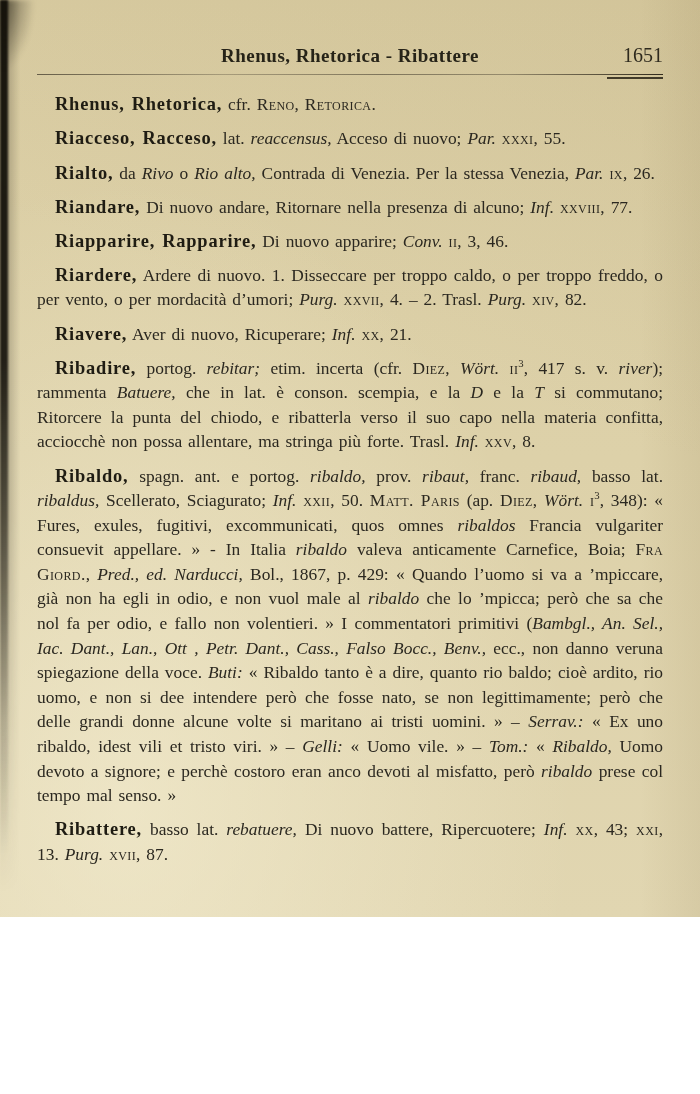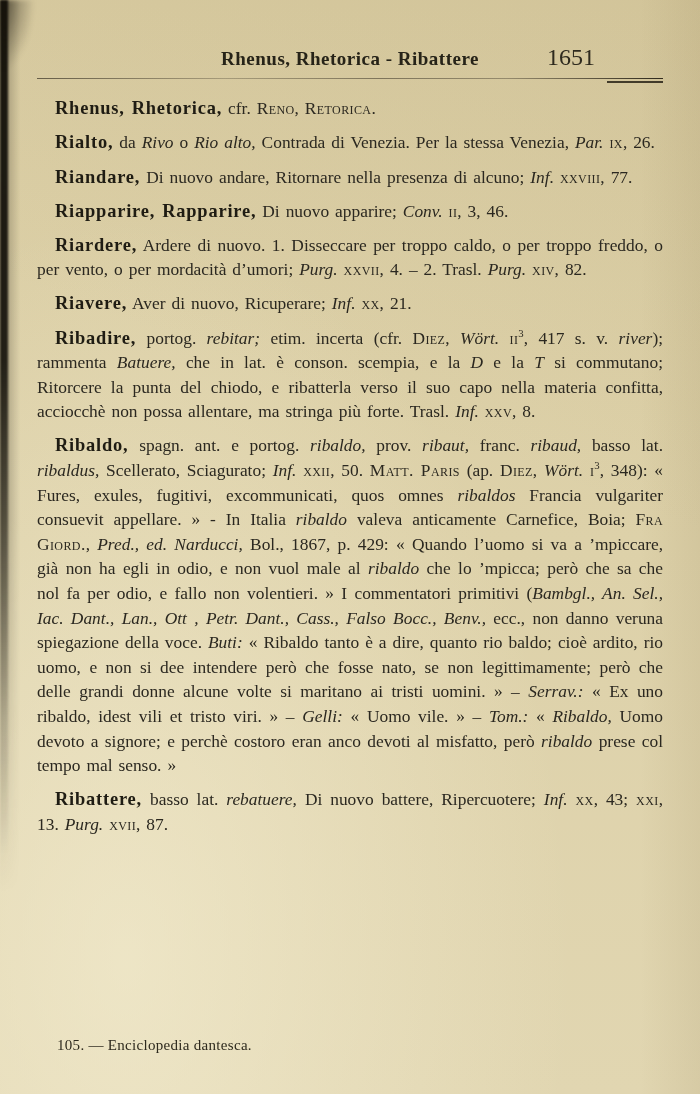--- a/index.html
+++ b/index.html
@@ -1,20 +1,20 @@
 <!DOCTYPE html>
 <html><head>
 <meta charset="utf-8">
 <style>
   html, body { margin: 0; padding: 0; }
 
   .page {
     position: relative;
     width: 700px;
-    height: 1094px;
+    height: 917px;
     overflow: hidden;
     background:
       radial-gradient(ellipse at 18% 88%, rgba(248,242,216,0.55) 0%, rgba(248,242,216,0) 55%),
       linear-gradient(200deg, rgba(140,120,70,0.10) 0%, rgba(140,120,70,0) 40%),
       linear-gradient(to bottom, #dacda3 0%, #ddd1a9 50%, #e1d6b1 100%);
     font-family: "Liberation Serif", "DejaVu Serif", serif;
     color: #2b2820;
   }
 
   
@@ -45,21 +45,21 @@
     background: linear-gradient(to right, rgba(120,100,55,0), rgba(120,100,55,0.10));
     pointer-events: none;
   }
 
   .content { position: absolute; left: 37px; right: 37px; top: 44px; }
 
   
   .running-head { display: flex; align-items: baseline; }
   .rh-spacer { flex: 1; }
   .rh-title  { font-weight: bold; font-size: 19px; letter-spacing: 0.5px; color: #262318; white-space: nowrap; }
-  .rh-right  { flex: 1; text-align: center; font-size: 24px; color: #2e2a1e; }
+  .rh-right  { flex: 1; text-align: right; font-size: 20px; color: #2e2a1e; }
 
   .header-rule {
     margin-top: 7px; height: 1.4px; position: relative;
     background: linear-gradient(to right,
       rgba(55,48,35,0.70) 0%, rgba(55,48,35,0.30) 30%,
       rgba(55,48,35,0.55) 55%, rgba(55,48,35,0.40) 75%, rgba(40,34,22,0.95) 100%);
   }
   .header-rule .rule-dash {
     position: absolute; right: 0; top: 3px; width: 56px; height: 1.6px;
     background: rgba(40,34,22,0.85);
@@ -105,20 +105,21 @@
       <div class="rh-title">Rhenus, Rhetorica - Ribattere</div>
       <div class="rh-right">1651</div>
     </div>
 
     <div class="header-rule">
       <div class="rule-dash"></div>
     </div>
 
     <div class="entries">
         <p class="entry"><span class="seg-b">Rhenus, Rhetorica,</span><span class="seg-r"> cfr. </span><span class="seg-sc">Reno</span><span class="seg-r">, </span><span class="seg-sc">Retorica</span><span class="seg-r">.</span></p>
+        <p class="entry"><span class="seg-b">Riacceso, Racceso,</span><span class="seg-r"> lat. </span><span class="seg-i">reaccensus,</span><span class="seg-r"> Acceso di nuovo; </span><span class="seg-i">Par.</span><span class="seg-r"> </span><span class="seg-sc">xxxi</span><span class="seg-r">, 55.</span></p>
         <p class="entry"><span class="seg-b">Rialto,</span><span class="seg-r"> da </span><span class="seg-i">Rivo</span><span class="seg-r"> o </span><span class="seg-i">Rio alto,</span><span class="seg-r"> Contrada di Venezia. Per la stessa Venezia, </span><span class="seg-i">Par.</span><span class="seg-r"> </span><span class="seg-sc">ix</span><span class="seg-r">, 26.</span></p>
         <p class="entry"><span class="seg-b">Riandare,</span><span class="seg-r"> Di nuovo andare, Ritornare nella presenza di alcuno; </span><span class="seg-i">Inf.</span><span class="seg-r"> </span><span class="seg-sc">xxviii</span><span class="seg-r">, 77.</span></p>
         <p class="entry"><span class="seg-b">Riapparire, Rapparire,</span><span class="seg-r"> Di nuovo apparire; </span><span class="seg-i">Conv.</span><span class="seg-r"> </span><span class="seg-sc">ii</span><span class="seg-r">, 3, 46.</span></p>
         <p class="entry"><span class="seg-b">Riardere,</span><span class="seg-r"> Ardere di nuovo. 1. Disseccare per troppo caldo, o per troppo freddo, o per vento, o per mordacità d’umori; </span><span class="seg-i">Purg.</span><span class="seg-r"> </span><span class="seg-sc">xxvii</span><span class="seg-r">, 4. – 2. Trasl. </span><span class="seg-i">Purg.</span><span class="seg-r"> </span><span class="seg-sc">xiv</span><span class="seg-r">, 82.</span></p>
         <p class="entry"><span class="seg-b">Riavere,</span><span class="seg-r"> Aver di nuovo, Ricuperare; </span><span class="seg-i">Inf.</span><span class="seg-r"> </span><span class="seg-sc">xx</span><span class="seg-r">, 21.</span></p>
         <p class="entry"><span class="seg-b">Ribadire,</span><span class="seg-r"> portog. </span><span class="seg-i">rebitar;</span><span class="seg-r"> etim. incerta (cfr. </span><span class="seg-sc">Diez</span><span class="seg-r">, </span><span class="seg-i">Wört.</span><span class="seg-r"> </span><span class="seg-sc">ii</span><span class="seg-sup">3</span><span class="seg-r">, 417 s. v. </span><span class="seg-i">river</span><span class="seg-r">); rammenta </span><span class="seg-i">Batuere,</span><span class="seg-r"> che in lat. è conson. scempia, e la </span><span class="seg-i">D</span><span class="seg-r"> e la </span><span class="seg-i">T</span><span class="seg-r"> si commutano; Ritorcere la punta del chiodo, e ribatterla verso il suo capo nella materia confitta, acciocchè non possa allentare, ma stringa più forte. Trasl. </span><span class="seg-i">Inf.</span><span class="seg-r"> </span><span class="seg-sc">xxv</span><span class="seg-r">, 8.</span></p>
         <p class="entry"><span class="seg-b">Ribaldo,</span><span class="seg-r"> spagn. ant. e portog. </span><span class="seg-i">ribaldo,</span><span class="seg-r"> prov. </span><span class="seg-i">ribaut,</span><span class="seg-r"> franc. </span><span class="seg-i">ribaud,</span><span class="seg-r"> basso lat. </span><span class="seg-i">ribaldus,</span><span class="seg-r"> Scellerato, Sciagurato; </span><span class="seg-i">Inf.</span><span class="seg-r"> </span><span class="seg-sc">xxii</span><span class="seg-r">, 50. </span><span class="seg-sc">Matt. Paris</span><span class="seg-r"> (ap. </span><span class="seg-sc">Diez</span><span class="seg-r">, </span><span class="seg-i">Wört.</span><span class="seg-r"> </span><span class="seg-sc">i</span><span class="seg-sup">3</span><span class="seg-r">, 348): « Fures, exules, fugitivi, excommunicati, quos omnes </span><span class="seg-i">ribaldos</span><span class="seg-r"> Francia vulgariter consuevit appellare. » - In Italia </span><span class="seg-i">ribaldo</span><span class="seg-r"> valeva anticamente Carnefice, Boia; </span><span class="seg-sc">Fra Giord.</span><span class="seg-r">, </span><span class="seg-i">Pred., ed. Narducci,</span><span class="seg-r"> Bol., 1867, p. 429: « Quando l’uomo si va a ’mpiccare, già non ha egli in odio, e non vuol male al </span><span class="seg-i">ribaldo</span><span class="seg-r"> che lo ’mpicca; però che sa che nol fa per odio, e fallo non volentieri. » I commentatori primitivi (</span><span class="seg-i">Bambgl., An. Sel., Iac. Dant., Lan., Ott , Petr. Dant., Cass., Falso Bocc., Benv.,</span><span class="seg-r"> ecc., non danno veruna spiegazione della voce. </span><span class="seg-i">Buti:</span><span class="seg-r"> « Ribaldo tanto è a dire, quanto rio baldo; cioè ardito, rio uomo, e non si dee intendere però che fosse nato, se non legittimamente; però che delle grandi donne alcune volte si maritano ai tristi uomini. » – </span><span class="seg-i">Serrav.:</span><span class="seg-r"> « Ex uno ribaldo, idest vili et tristo viri. » – </span><span class="seg-i">Gelli:</span><span class="seg-r"> « Uomo vile. » – </span><span class="seg-i">Tom.:</span><span class="seg-r"> « </span><span class="seg-i">Ribaldo,</span><span class="seg-r"> Uomo devoto a signore; e perchè costoro eran anco devoti al misfatto, però </span><span class="seg-i">ribaldo</span><span class="seg-r"> prese col tempo mal senso. »</span></p>
         <p class="entry"><span class="seg-b">Ribattere,</span><span class="seg-r"> basso lat. </span><span class="seg-i">rebatuere,</span><span class="seg-r"> Di nuovo battere, Ripercuotere; </span><span class="seg-i">Inf.</span><span class="seg-r"> </span><span class="seg-sc">xx</span><span class="seg-r">, 43; </span><span class="seg-sc">xxi</span><span class="seg-r">, 13. </span><span class="seg-i">Purg.</span><span class="seg-r"> </span><span class="seg-sc">xvii</span><span class="seg-r">, 87.</span></p>
       </div>
 

